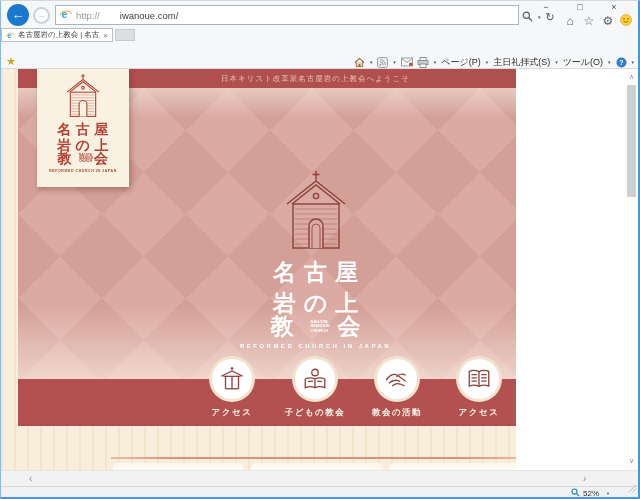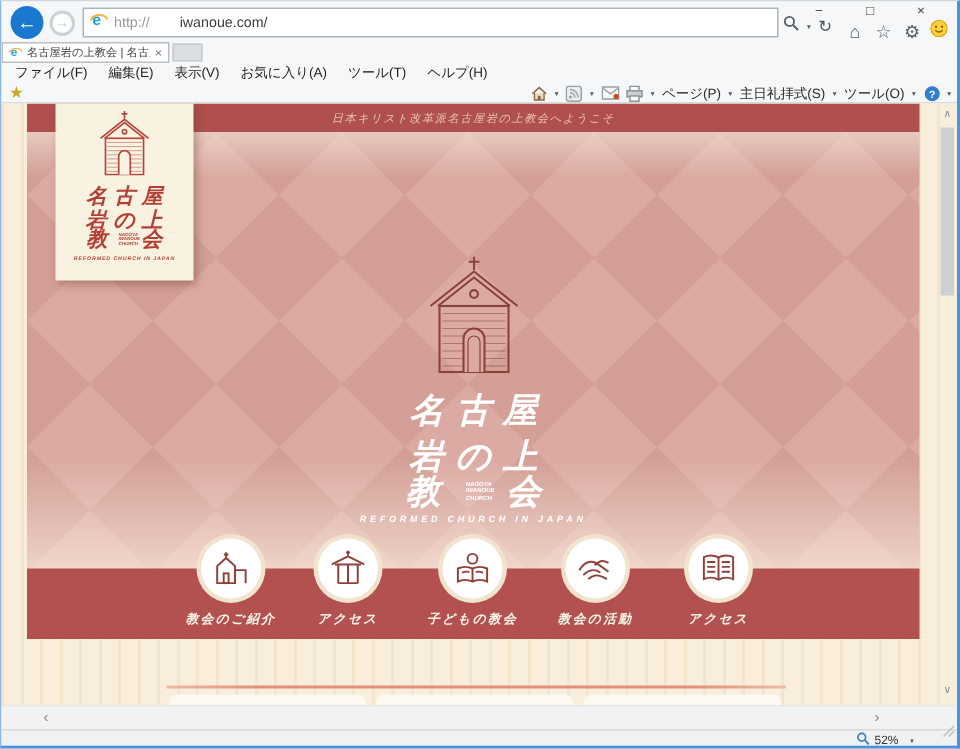--- a/index.html
+++ b/index.html
@@ -34,23 +34,23 @@
   .newtab { position:absolute; left:114px; top:1px; width:20px; height:12px; background:#dcdfe1; border:1px solid #c6cacd; }
 
   .menubar { position:absolute; top:41px; left:2px; height:13px; display:flex; align-items:center; }
   .menu-item { padding:0 7px; font-size:9px; color:#1f1f1f; }
   .fav-star { position:absolute; left:5px; top:54px; font-size:11px; color:#c9ab25; }
   .cmdbar { position:absolute; right:3px; top:54px; height:14px; display:flex; align-items:center; gap:4px; }
   .cmd-label { font-size:9px; color:#2b2b2b; }
   .cmdbar svg { display:block; }
 
   
-  .page { position:absolute; top:68px; left:0; width:637px; height:401px; overflow:hidden;
+  .page { position:absolute; top:68px; left:0; width:515px; height:401px; overflow:hidden;
     background-color:#f8eedb;
-    background-image:repeating-linear-gradient(90deg, rgba(228,199,158,0.25) 0 2px, rgba(0,0,0,0) 2px 13px);font-style:italic; }
+    background-image:repeating-linear-gradient(90deg, rgba(228,199,158,0.25) 0 2px, rgba(0,0,0,0) 2px 13px); }
   .banner { position:absolute; left:17px; top:0; width:595px; height:19px; background:#b0504e;
     color:#e9c4b2; font-size:7.5px; letter-spacing:1px; text-align:center; line-height:19px; }
   .argyle { position:absolute; left:17px; top:19px; width:595px; height:291px; background-color:#dbaaa2;
     background-image:
       linear-gradient(45deg, rgba(168,98,90,0.16) 25%, transparent 25%, transparent 75%, rgba(168,98,90,0.16) 75%),
       linear-gradient(-45deg, rgba(168,98,90,0.16) 25%, transparent 25%, transparent 75%, rgba(168,98,90,0.16) 75%);
     background-size:84px 84px; }
   .argyle::before { content:""; position:absolute; left:0; right:0; top:0; height:30px;
     background:linear-gradient(180deg, rgba(248,238,228,0.55), rgba(248,238,228,0)); }
   .argyle::after { content:""; position:absolute; left:0; right:0; bottom:0; height:75px;
@@ -153,28 +153,20 @@
               <text x="2" y="13" font-size="14" font-weight="bold" fill="#24a3e3">e</text>
               <path d="M0.5 9 C3 2.5 13 2.5 15.5 8" fill="none" stroke="#f9b03c" stroke-width="1.6"></path>
             </svg>
         </span>
         <span class="tab-title">名古屋岩の上教会 | 名古屋...</span>
         <span class="tab-close">×</span>
       </div>
       <div class="newtab"></div>
     </div>
 
-    <div class="menubar">
-      <span class="menu-item">ファイル(F)</span>
-      <span class="menu-item">編集(E)</span>
-      <span class="menu-item">表示(V)</span>
-      <span class="menu-item">お気に入り(A)</span>
-      <span class="menu-item">ツール(T)</span>
-      <span class="menu-item">ヘルプ(H)</span>
-    </div>
 
     <span class="fav-star">★</span>
 
     <div class="cmdbar">
       <span>
         <svg width="11" height="11" viewBox="0 0 12 12">
             <path d="M1 6 L6 1.5 L11 6" fill="none" stroke="#8a6a43" stroke-width="1.2"></path>
             <path d="M2.5 5.5 V10.5 H9.5 V5.5" fill="#e9dbc2" stroke="#8a6a43" stroke-width="1"></path>
             <rect x="5" y="7.5" width="2" height="3" fill="#8a6a43"></rect>
           </svg>
@@ -270,31 +262,20 @@
       <div class="card-text">名古屋</div>
       <div class="card-text">岩の上</div>
       <div class="card-row3">
         <span>教</span>
         <span class="card-mini">NAGOYA IWANOUE CHURCH</span>
         <span>会</span>
       </div>
       <div class="card-caption">REFORMED CHURCH IN JAPAN</div>
     </div>
 
-    <div class="nav-item n1">
-      <div class="nav-circle">
-        <svg width="26" height="26" viewBox="0 0 24 24" stroke="#8f4038" fill="none" stroke-width="1.2">
-          <path d="M3.5 21 V10.5 L9 5.5 L14.5 10.5 V21 Z"></path>
-          <path d="M14.5 21 V13 H21 V21"></path>
-          <path d="M9 2 v3 M7.6 3.4 h2.8"></path>
-          <rect x="7.5" y="15" width="3" height="6"></rect>
-        </svg>
-      </div>
-      <div class="nav-label">教会のご紹介</div>
-    </div>
     <div class="nav-item n2">
       <div class="nav-circle">
         <svg width="26" height="26" viewBox="0 0 24 24" stroke="#8f4038" fill="none" stroke-width="1.2">
           <path d="M2 9.5 L12 4.5 L22 9.5"></path>
           <path d="M4 9.5 H20"></path>
           <path d="M6 9.5 V21 M12 9.5 V21 M18 9.5 V21"></path>
           <path d="M12 1 v3 M10.8 2.2 h2.4"></path>
           <path d="M6 21 H18"></path>
         </svg>
       </div>

